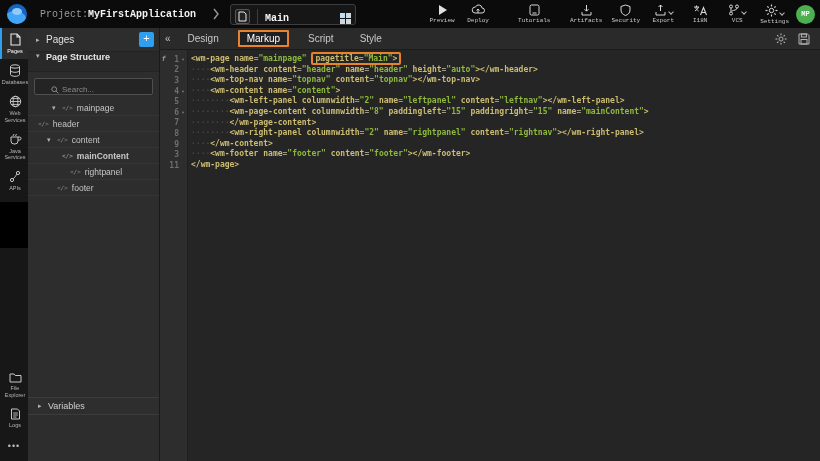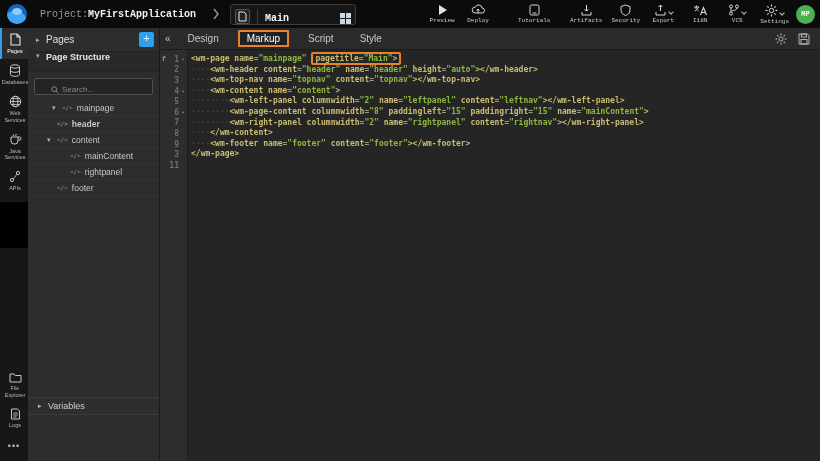--- a/index.html
+++ b/index.html
@@ -331,31 +331,31 @@
       </span>
       <input placeholder="Search..." style="">
     </div>
   </div>
   <div class="tree" id="tree">
       <div class="tree-row" style="padding-left: 24px;">
         <span class="caret">▾</span>
         <span class="ticon">&lt;/&gt;</span>
         <span class="tlbl">mainpage</span>
       </div>
-      <div class="tree-row" style="padding-left: 19px; font-weight: bold;">
+      <div class="tree-row" style="">
         <span class="caret"></span>
         <span class="ticon">&lt;/&gt;</span>
         <span class="tlbl">header</span>
       </div>
       <div class="tree-row" style="padding-left: 19px;">
         <span class="caret">▾</span>
         <span class="ticon">&lt;/&gt;</span>
         <span class="tlbl">content</span>
       </div>
-      <div class="tree-row" style="padding-left: 32px;">
+      <div class="tree-row" style="padding-left: 24px; font-weight: bold;">
         <span class="caret"></span>
         <span class="ticon">&lt;/&gt;</span>
         <span class="tlbl">mainContent</span>
       </div>
       <div class="tree-row" style="padding-left: 32px;">
         <span class="caret"></span>
         <span class="ticon">&lt;/&gt;</span>
         <span class="tlbl">rightpanel</span>
       </div>
       <div class="tree-row" style="padding-left: 19px;">
@@ -462,19 +462,20 @@
           <span class="g-fold"></span>
         </div>
       </div>
     <div class="code" id="code">
         <div class="cl"><span class="tk-t">&lt;wm-page </span><span class="tk-t">name</span><span class="tk-o">=</span><span class="tk-v">"mainpage"</span><span class="tk-t"> </span><span class="hl-box"><span class="tk-t">pagetitle</span><span class="tk-o">=</span><span class="tk-v">"Main"</span><span class="tk-t">&gt;</span></span></div>
         <div class="cl"><span class="ind">····</span><span class="tk-t">&lt;wm-header </span><span class="tk-t">content</span><span class="tk-o">=</span><span class="tk-v">"header"</span><span class="tk-t"> </span><span class="tk-t">name</span><span class="tk-o">=</span><span class="tk-v">"header"</span><span class="tk-t"> </span><span class="tk-t">height</span><span class="tk-o">=</span><span class="tk-v">"auto"</span><span class="tk-t">&gt;&lt;/wm-header&gt;</span></div>
         <div class="cl"><span class="ind">····</span><span class="tk-t">&lt;wm-top-nav </span><span class="tk-t">name</span><span class="tk-o">=</span><span class="tk-v">"topnav"</span><span class="tk-t"> </span><span class="tk-t">content</span><span class="tk-o">=</span><span class="tk-v">"topnav"</span><span class="tk-t">&gt;&lt;/wm-top-nav&gt;</span></div>
         <div class="cl"><span class="ind">····</span><span class="tk-t">&lt;wm-content </span><span class="tk-t">name</span><span class="tk-o">=</span><span class="tk-v">"content"</span><span class="tk-t">&gt;</span></div>
         <div class="cl"><span class="ind">········</span><span class="tk-t">&lt;wm-left-panel </span><span class="tk-t">columnwidth</span><span class="tk-o">=</span><span class="tk-v">"2"</span><span class="tk-t"> </span><span class="tk-t">name</span><span class="tk-o">=</span><span class="tk-v">"leftpanel"</span><span class="tk-t"> </span><span class="tk-t">content</span><span class="tk-o">=</span><span class="tk-v">"leftnav"</span><span class="tk-t">&gt;&lt;/wm-left-panel&gt;</span></div>
         <div class="cl"><span class="ind">········</span><span class="tk-t">&lt;wm-page-content </span><span class="tk-t">columnwidth</span><span class="tk-o">=</span><span class="tk-v">"8"</span><span class="tk-t"> </span><span class="tk-t">paddingleft</span><span class="tk-o">=</span><span class="tk-v">"15"</span><span class="tk-t"> </span><span class="tk-t">paddingright</span><span class="tk-o">=</span><span class="tk-v">"15"</span><span class="tk-t"> </span><span class="tk-t">name</span><span class="tk-o">=</span><span class="tk-v">"mainContent"</span><span class="tk-t">&gt;</span></div>
+        <div class="cl"><span class="ind">········</span><span class="tk-t">&lt;/wm-page-content&gt;</span></div>
         <div class="cl"><span class="ind">········</span><span class="tk-t">&lt;wm-right-panel </span><span class="tk-t">columnwidth</span><span class="tk-o">=</span><span class="tk-v">"2"</span><span class="tk-t"> </span><span class="tk-t">name</span><span class="tk-o">=</span><span class="tk-v">"rightpanel"</span><span class="tk-t"> </span><span class="tk-t">content</span><span class="tk-o">=</span><span class="tk-v">"rightnav"</span><span class="tk-t">&gt;&lt;/wm-right-panel&gt;</span></div>
         <div class="cl"><span class="ind">····</span><span class="tk-t">&lt;/wm-content&gt;</span></div>
         <div class="cl"><span class="ind">····</span><span class="tk-t">&lt;wm-footer </span><span class="tk-t">name</span><span class="tk-o">=</span><span class="tk-v">"footer"</span><span class="tk-t"> </span><span class="tk-t">content</span><span class="tk-o">=</span><span class="tk-v">"footer"</span><span class="tk-t">&gt;&lt;/wm-footer&gt;</span></div>
         <div class="cl"><span class="tk-t">&lt;/wm-page&gt;</span></div>
       </div>
   </div>
 </div>
 
 </body></html>

